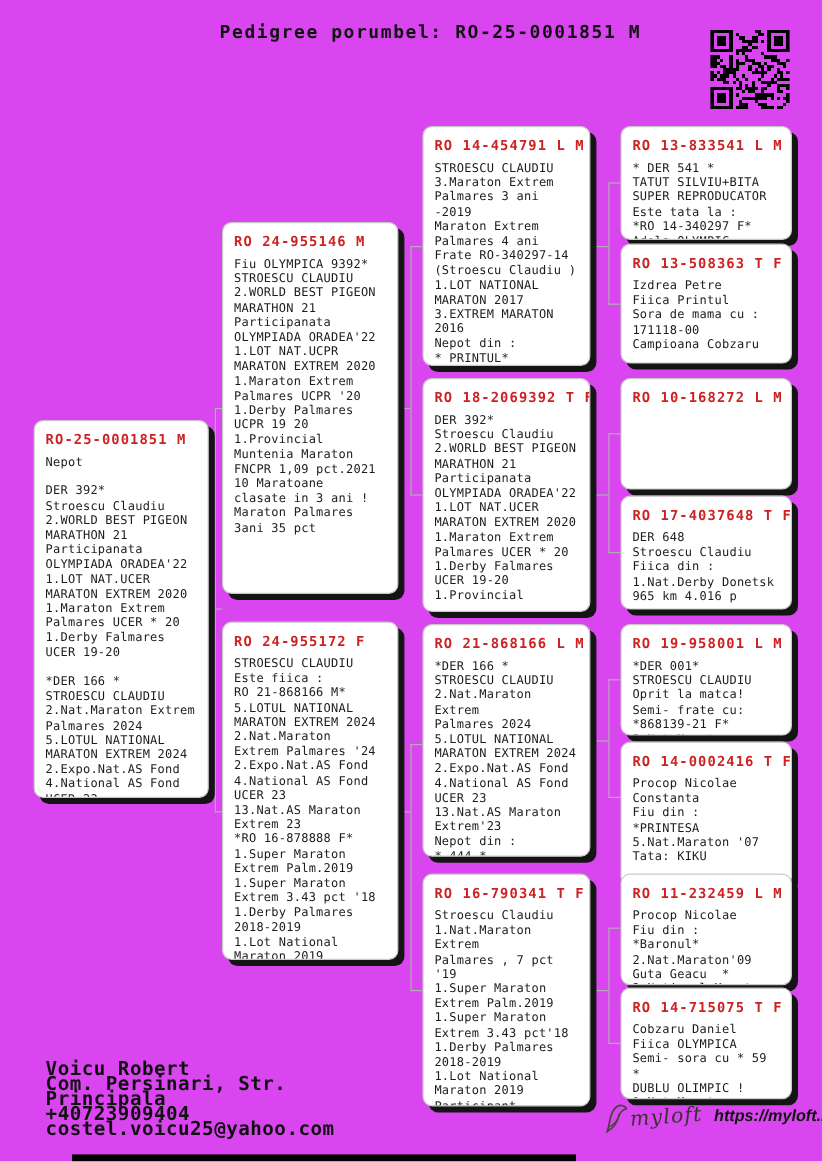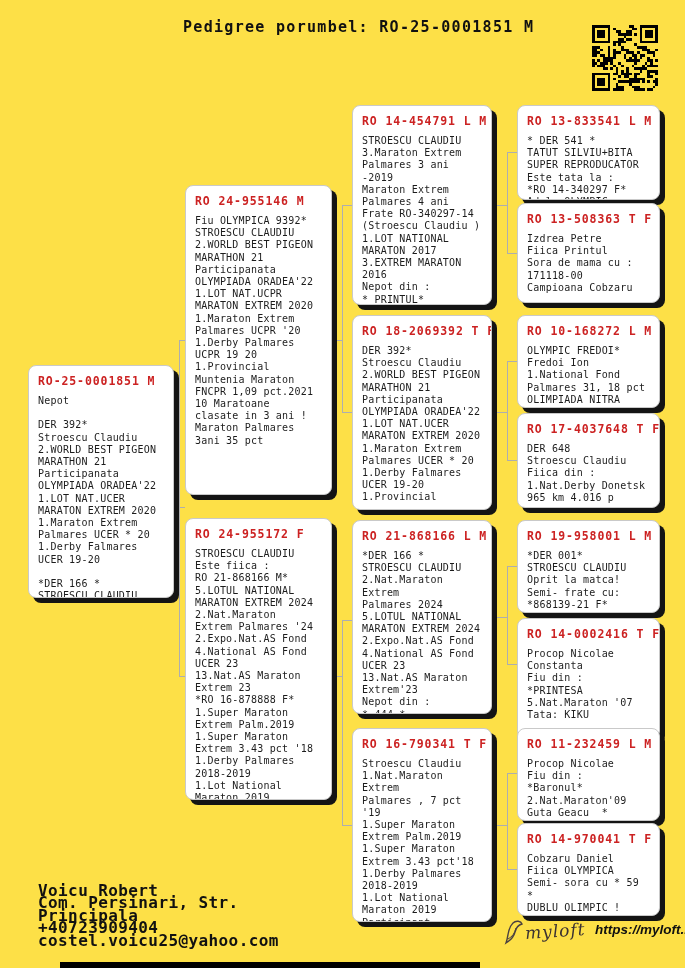--- a/index.html
+++ b/index.html
@@ -1,17 +1,17 @@
 <!DOCTYPE html>
 <html><head>
 <meta charset="utf-8">
 <style>
   html,body{margin:0;padding:0;background:#ffffff;}
   #canvas{
-    position:relative;width:685px;height:968px;background:#fde047;
+    position:relative;width:685px;height:968px;background:#d946ef;
     font-family:"DejaVu Sans Mono",monospace;overflow:hidden;
   }
   .page-title{
     position:absolute;left:183px;top:18px;white-space:nowrap;
     font-size:15px;font-weight:bold;letter-spacing:1.3px;color:#111;
   }
   .qr{position:absolute;left:592px;top:25px;width:66px;height:66px;}
   .qr svg{display:block;width:66px;height:66px;}
   .box{
     position:absolute;background:#ffffff;border:1px solid #c9c9c9;border-radius:8px;
@@ -373,21 +373,21 @@
       <div class="cline" style="left: 492px; top: 617px; width: 15px; height: 1px;"></div>
       <div class="cline" style="left: 507px; top: 566px; width: 1px; height: 99px;"></div>
       <div class="cline" style="left: 507px; top: 566px; width: 10px; height: 1px;"></div>
       <div class="cline" style="left: 507px; top: 664px; width: 10px; height: 1px;"></div>
       <div class="cline" style="left: 492px; top: 825px; width: 15px; height: 1px;"></div>
       <div class="cline" style="left: 507px; top: 773px; width: 1px; height: 97px;"></div>
       <div class="cline" style="left: 507px; top: 773px; width: 10px; height: 1px;"></div>
       <div class="cline" style="left: 507px; top: 869px; width: 10px; height: 1px;"></div>
     </div>
   <div id="boxes">
-      <div class="box" style="left: 28px; top: 365px; width: 146px; height: 233px;">
+      <div class="box" style="left: 28px; top: 350px; width: 146px; height: 315px;">
         <div class="box-header">RO-25-0001851 M</div>
         <div class="box-body">Nepot
 
 DER 392*
 Stroescu Claudiu
 2.WORLD BEST PIGEON
 MARATHON 21
 Participanata
 OLYMPIADA ORADEA'22
 1.LOT NAT.UCER
@@ -533,25 +533,20 @@
       <div class="box" style="left: 517px; top: 203px; width: 143px; height: 100px;">
         <div class="box-header">RO 13-508363 T F</div>
         <div class="box-body">Izdrea Petre
 Fiica Printul
 Sora de mama cu :
 171118-00
 Campioana Cobzaru</div>
       </div>
       <div class="box" style="left: 517px; top: 315px; width: 143px; height: 93px;">
         <div class="box-header">RO 10-168272 L M</div>
-        <div class="box-body">OLYMPIC FREDOI*
-Fredoi Ion
-1.National Fond
-Palmares 31, 18 pct
-OLIMPIADA NITRA</div>
       </div>
       <div class="box" style="left: 517px; top: 413px; width: 143px; height: 95px;">
         <div class="box-header">RO 17-4037648 T F</div>
         <div class="box-body">DER 648
 Stroescu Claudiu
 Fiica din :
 1.Nat.Derby Donetsk
 965 km 4.016 p</div>
       </div>
       <div class="box" style="left: 517px; top: 520px; width: 143px; height: 93px;">
@@ -575,21 +570,21 @@
       <div class="box" style="left: 517px; top: 728px; width: 143px; height: 93px;">
         <div class="box-header">RO 11-232459 L M</div>
         <div class="box-body">Procop Nicolae
 Fiu din :
 *Baronul*
 2.Nat.Maraton'09
 Guta Geacu  *
 2.National Marat</div>
       </div>
       <div class="box" style="left: 517px; top: 823px; width: 143px; height: 93px;">
-        <div class="box-header">RO 14-970041 T F</div>
+        <div class="box-header">RO 14-715075 T F</div>
         <div class="box-body">Cobzaru Daniel
 Fiica OLYMPICA
 Semi- sora cu * 59 *
 DUBLU OLIMPIC !
 1.Nat.Maraton
 Palmares 3 ani 2015</div>
       </div>
     </div>
 
   <div class="contact">Voicu Robert

